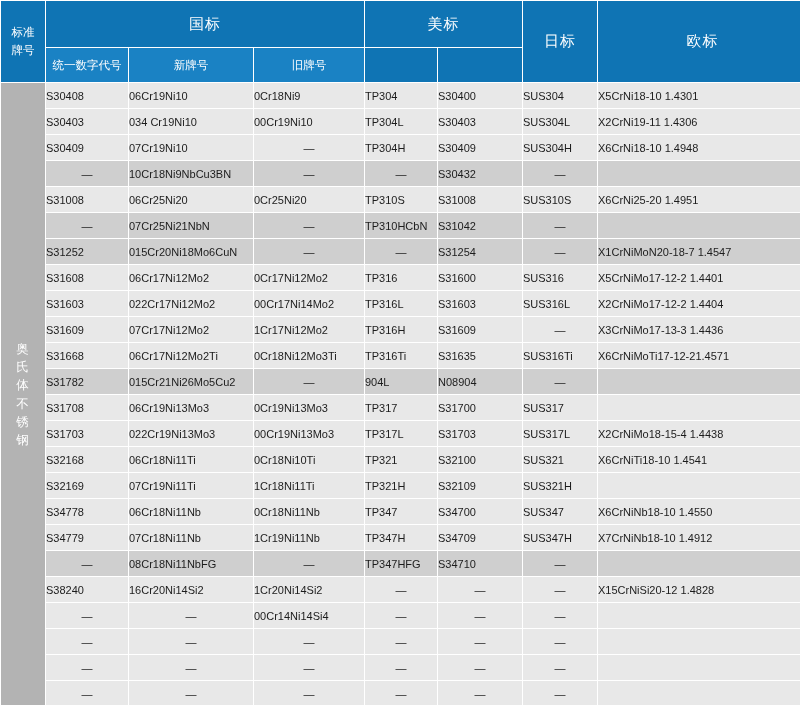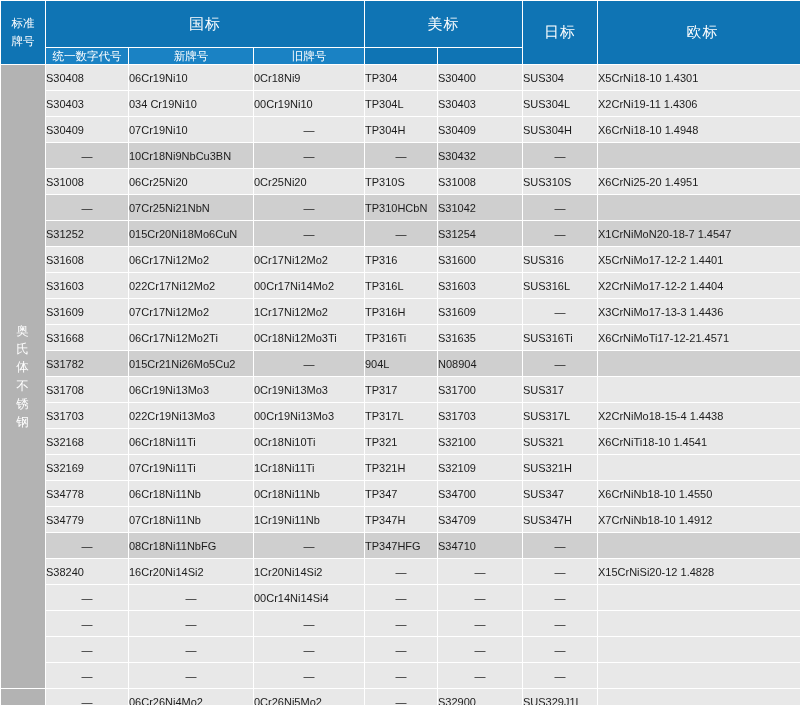--- a/index.html
+++ b/index.html
@@ -34,21 +34,21 @@
     text-align: center;
     font-size: 15px;
     height: 46px;
     letter-spacing: 1px;
   }
   .hdr-sub {
     background: #1a82c4;
     color: #ffffff;
     text-align: center;
     font-size: 11.5px;
-    height: 16px;
+    height: 34px;
     margin-left: 13px;
   }
   .hdr-sub.dark { background: #0f74b4; }
   .corner {
     background: #0f74b4;
     color: #ffffff;
     text-align: center;
     font-size: 11.5px;
     line-height: 1.5;
   }

